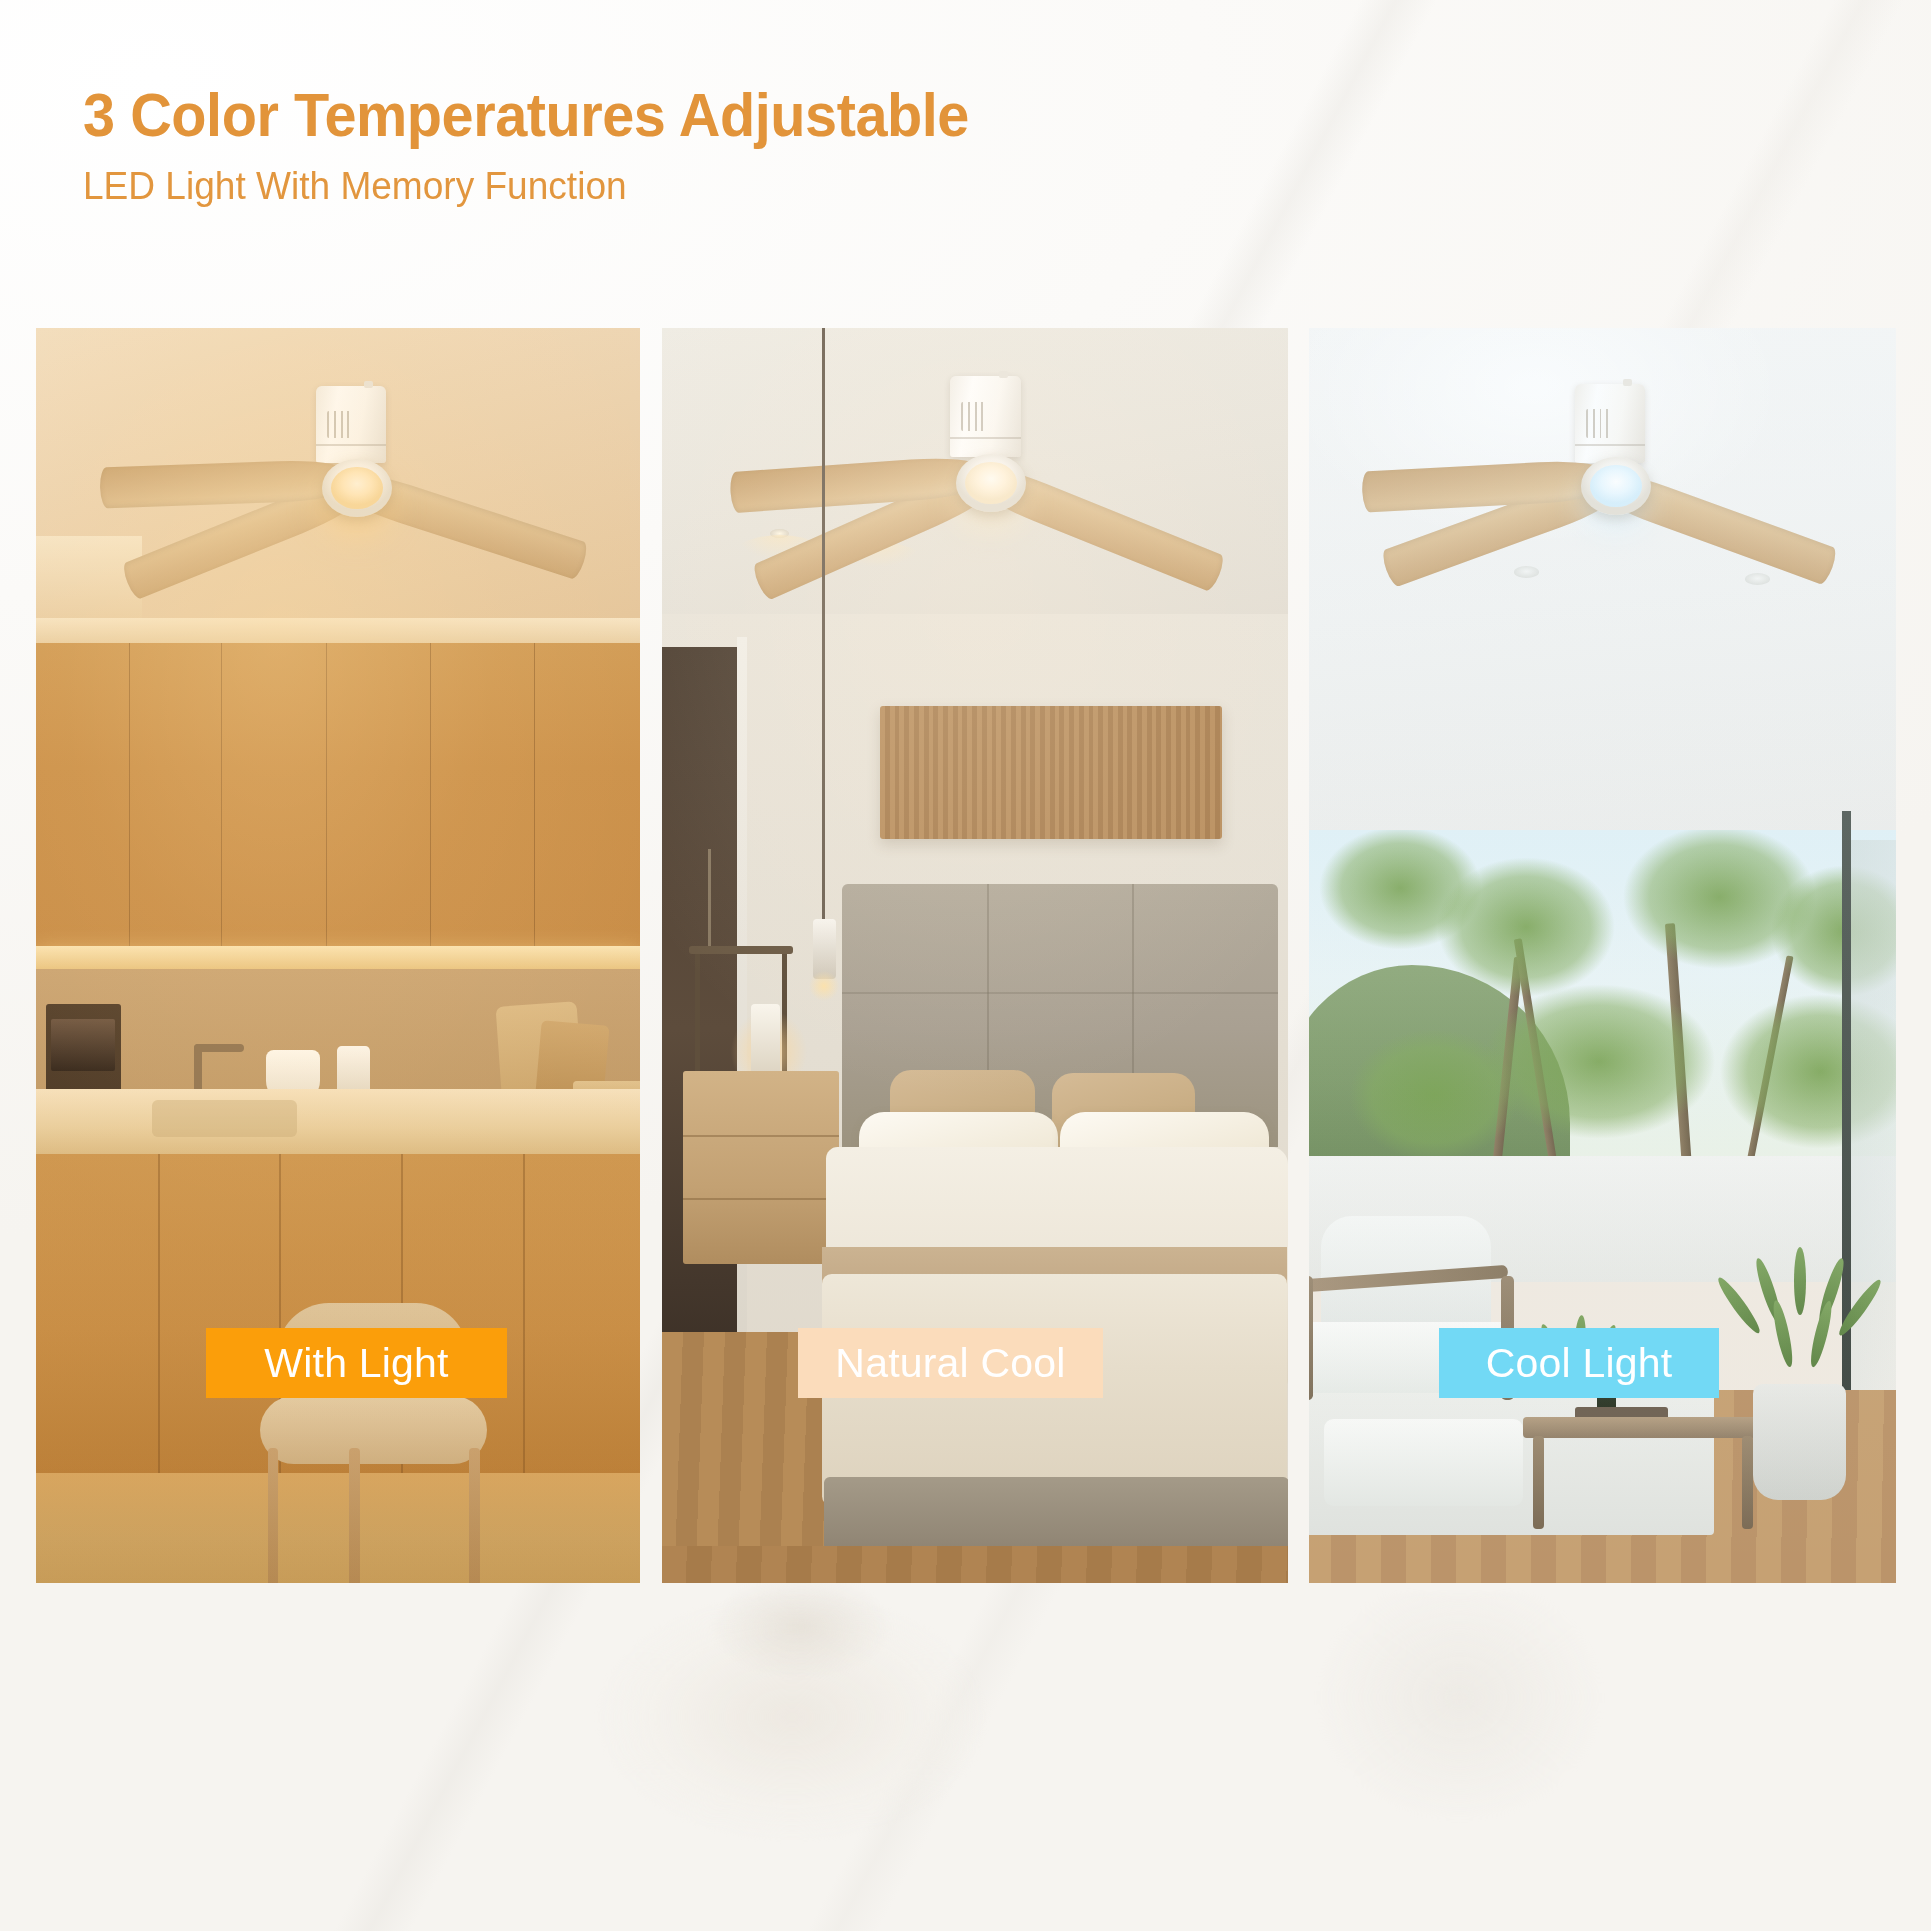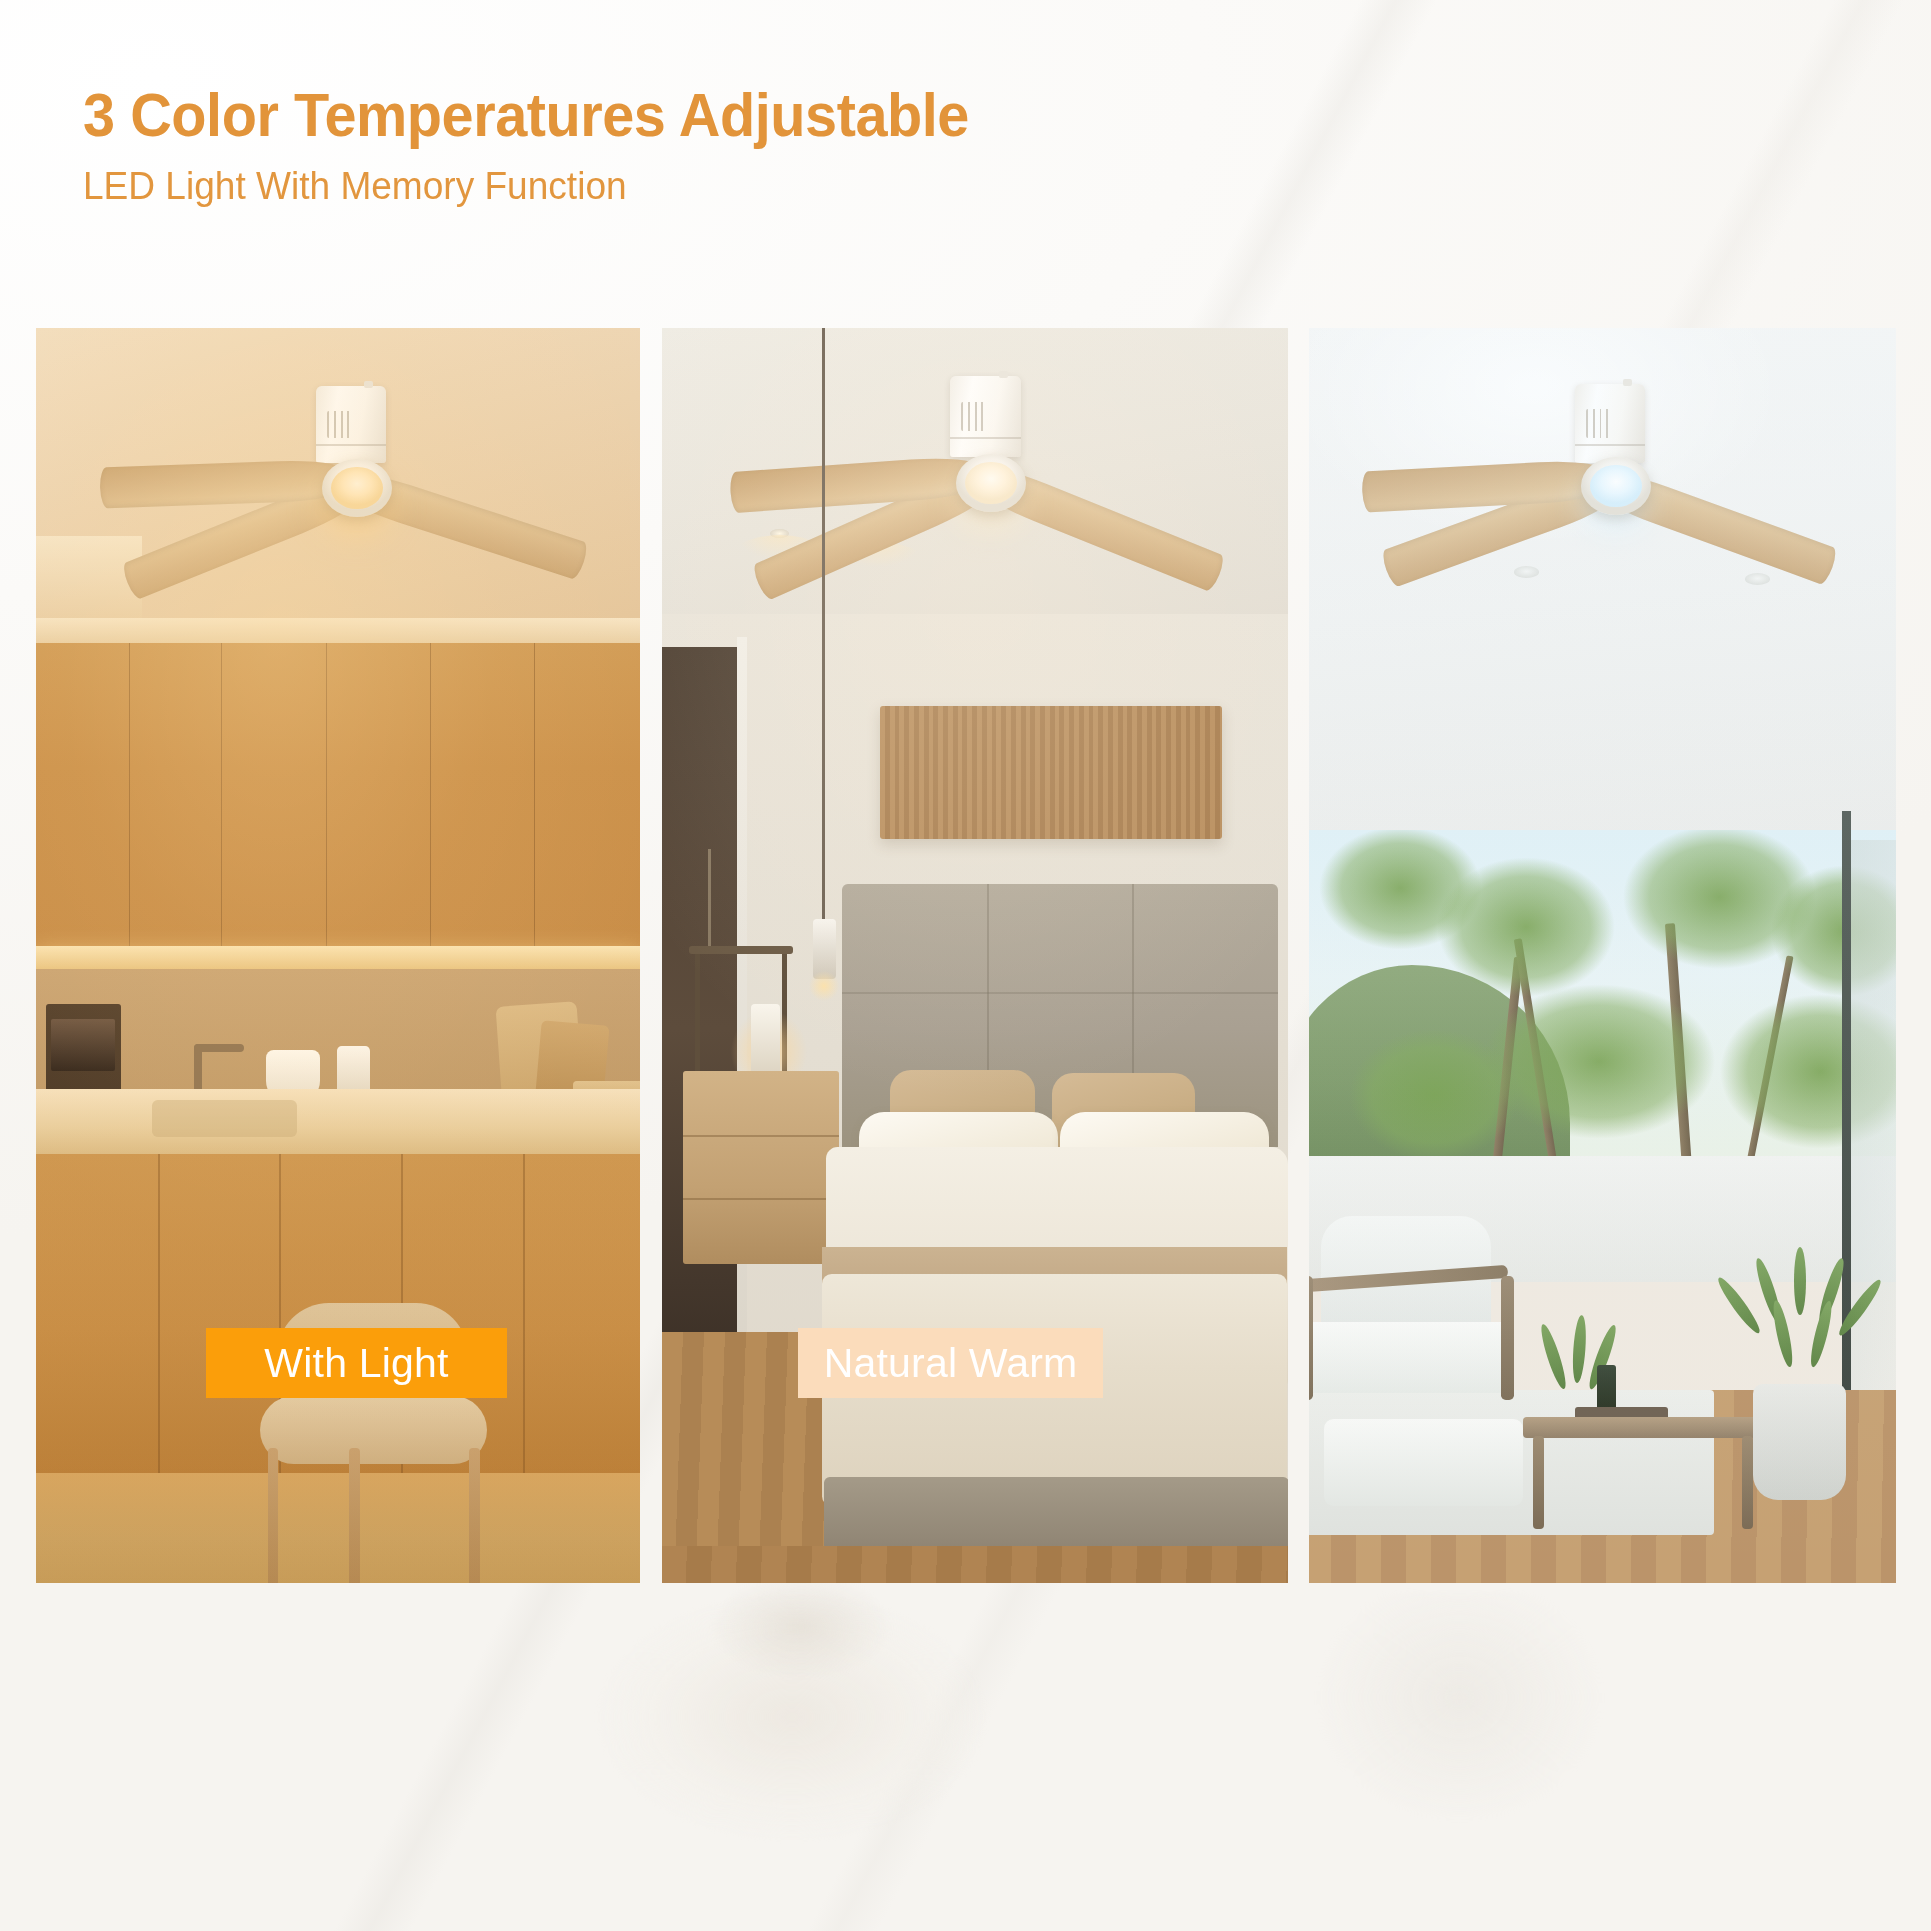--- a/index.html
+++ b/index.html
@@ -701,21 +701,22 @@
         <div class="leaf" style="left:100px;top:11.6px;transform:rotate(36deg);"></div>
         <div class="leaf" style="left:50px;top:44px;transform:rotate(-12deg);"></div>
         <div class="leaf" style="left:73px;top:44px;transform:rotate(14deg);"></div>
       </div>
       <div class="planter"></div>
       <div class="coolveil"></div>
     </div>
   </div>
 
   <div class="lbl lbl-warm">With Light</div>
-  <div class="lbl lbl-natural">Natural Warm</div>
+  <div class="lbl lbl-natural">Natural Cool</div>
+  <div class="lbl lbl-cool">Cool Light</div>
 
   <div class="ctbar">
     
 
     
   </div>
 </div>
 
 
 </body></html>

